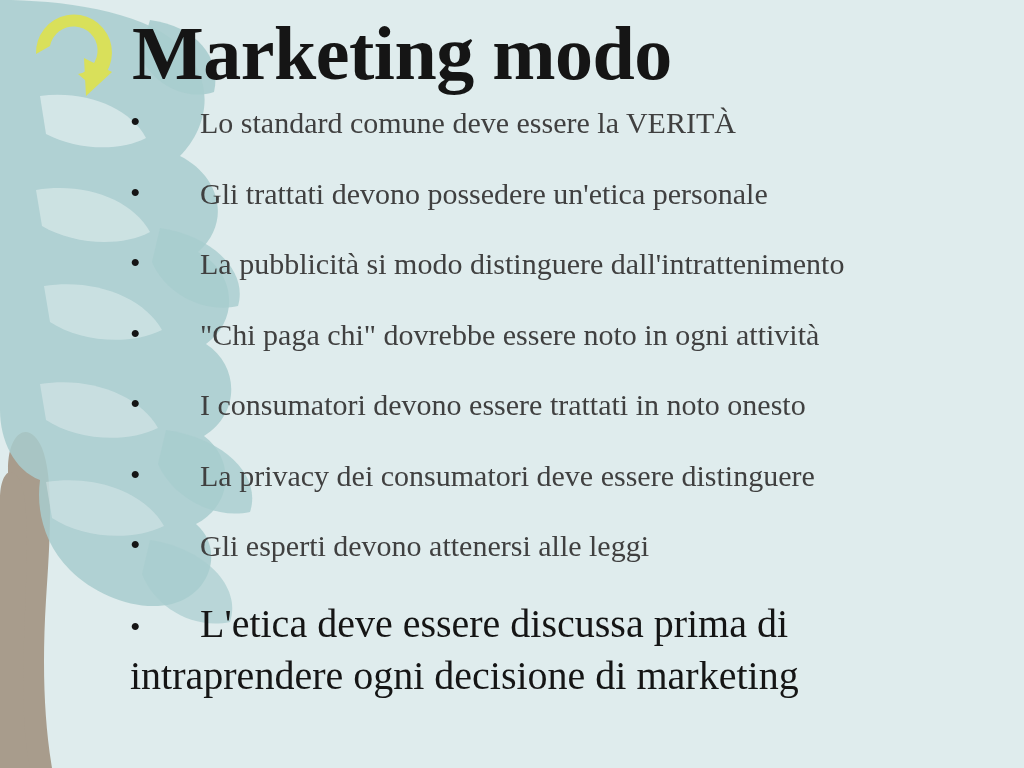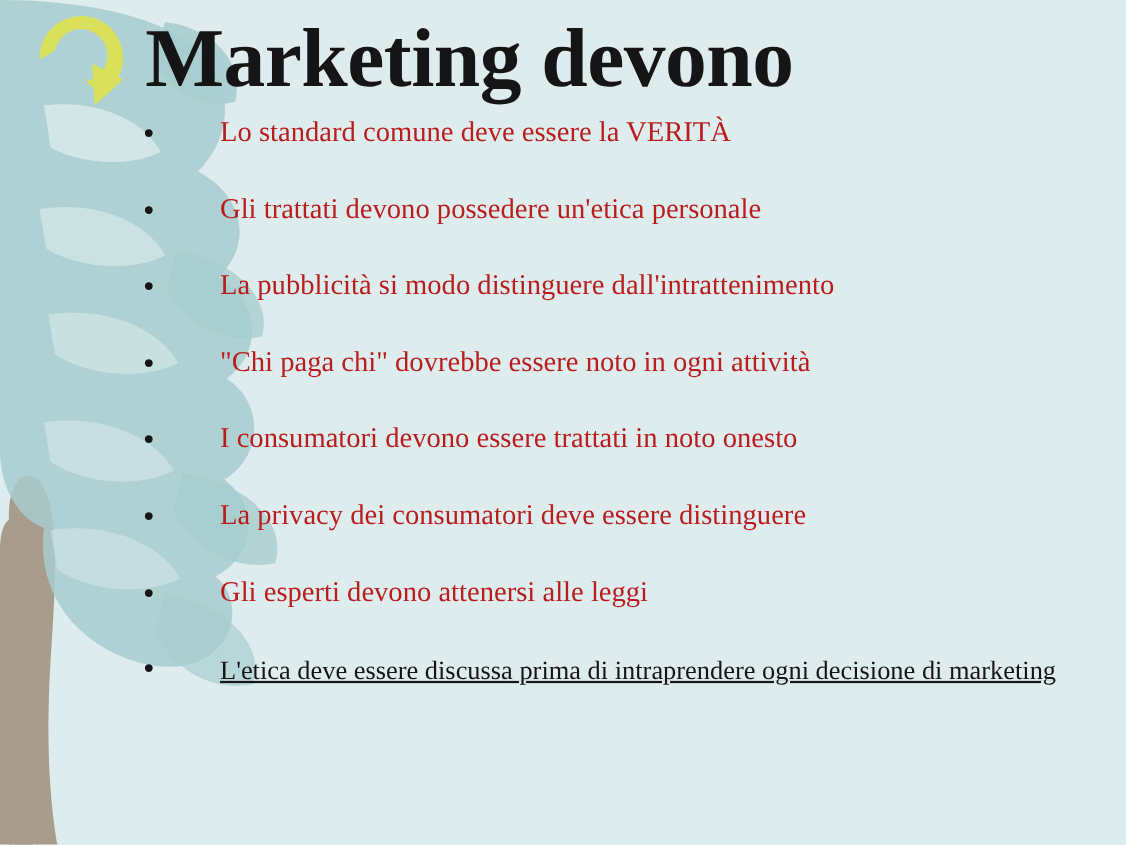--- a/index.html
+++ b/index.html
@@ -61,35 +61,34 @@
   }
   .bullet-dot {
     flex: 0 0 auto;
     width: 70px;
     font-size: 30px;
     line-height: 1.22;
     color: #151515;
   }
   .bullet-text {
     flex: 1 1 auto;
-    font-size: 26px;
+    font-size: 30px;
     line-height: 1.25;
-    color: #b91c1c;
+    color: #404040;
   }
   .bullet-row.wrap .inline-dot {
     display: inline-block;
     width: 70px;
     font-size: 30px;
     color: #151515;
   }
   .bullet-row.wrap .inline-text {
-    font-size: 24px;
+    font-size: 40px;
     line-height: 1.3;
     color: #151515;
-    text-decoration: underline;
   }
 </style>
 </head>
 <body>
 
 <div class="slide">
 
   <svg class="art" viewBox="0 0 420 768" aria-hidden="true">
 
     <path d="M8 768 L8 470 C8 430 30 420 42 448 C54 478 50 540 46 600 C42 665 44 720 52 768 Z" fill="#a89c8c"></path>
@@ -110,21 +109,21 @@
     <path d="M160 228 C214 236 248 272 238 306 C202 314 164 292 152 262 Z" fill="#a8cdce" opacity="0.8"></path>
     <path d="M166 430 C224 438 262 476 250 512 C212 520 172 496 158 464 Z" fill="#a8cdce" opacity="0.8"></path>
     <path d="M150 540 C204 548 242 586 230 622 C192 630 154 606 142 574 Z" fill="#a8cdce" opacity="0.7"></path>
 
     <g>
       <path d="M36 54 A38 38 0 1 1 92 86 L78 74 A24 24 0 1 0 50 46 Z" fill="#d9e05a"></path>
       <path d="M84 58 L112 72 L86 96 Z" fill="#d9e05a"></path>
     </g>
   </svg>
 
-  <div class="title">Marketing devono</div>
+  <div class="title">Marketing modo</div>
 
   <div class="bullets">
 
     <div class="bullet-row">
       <span class="bullet-dot">•</span>
       <span class="bullet-text">Lo standard comune deve essere la VERITÀ</span>
     </div>
 
     <div class="bullet-row">
       <span class="bullet-dot">•</span>

